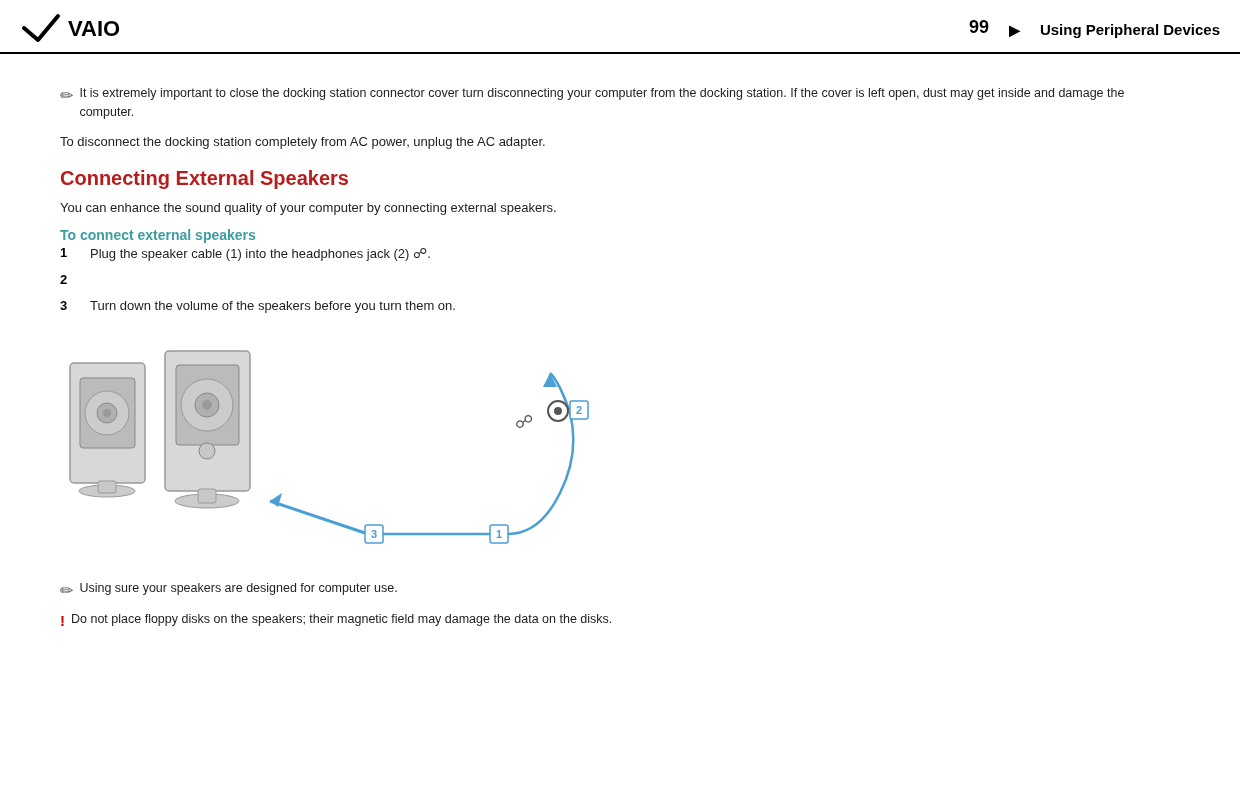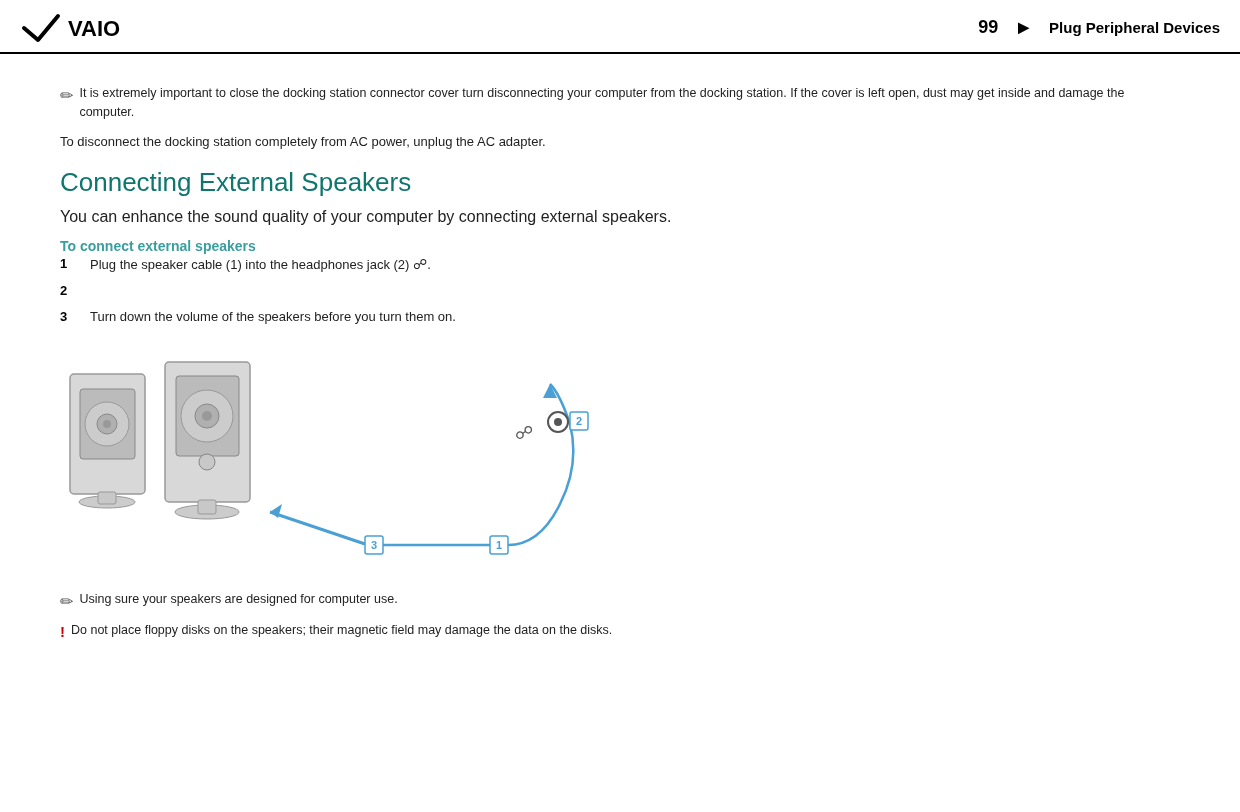--- a/index.html
+++ b/index.html
@@ -29,21 +29,21 @@
     }
 
     
     .vaio-logo {
       width: 120px;
       height: 38px;
     }
 
     .header-right {
       display: flex;
-      align-items: center;
+      align-items: flex-end;
       gap: 20px;
     }
 
     .page-number {
       font-size: 18px;
       font-weight: bold;
       color: #000;
     }
 
     .header-arrow {
@@ -88,29 +88,29 @@
     .plain-text {
       font-size: 13px;
       color: #222;
       line-height: 1.5;
       margin-bottom: 14px;
       margin-top: 8px;
     }
 
     
     .section-heading {
-      font-size: 26px;
-      font-weight: normal;
-      color: #0f766e;
+      font-size: 20px;
+      font-weight: bold;
+      color: #b91c1c;
       margin-bottom: 10px;
       margin-top: 16px;
     }
 
     .sub-intro {
-      font-size: 16px;
+      font-size: 13px;
       color: #222;
       margin-bottom: 12px;
     }
 
     
     .teal-heading {
       font-size: 14px;
       color: #3a9e9e;
       font-weight: bold;
     }
@@ -176,21 +176,21 @@
     <svg class="vaio-logo" viewBox="0 0 120 38">
 
       <polyline points="8,20 22,32 42,8" stroke="#000" stroke-width="4" fill="none" stroke-linecap="round" stroke-linejoin="round"></polyline>
 
       <text x="52" y="28" font-family="Arial, sans-serif" font-size="22" font-weight="bold" fill="#000">VAIO</text>
     </svg>
   </div>
   <div class="header-right">
     <span class="page-number">99</span>
     <span class="header-arrow">▶</span>
-    <span class="header-title">Plug Peripheral Devices</span>
+    <span class="header-title">Using Peripheral Devices</span>
   </div>
 </header>
 
 <main class="content">
 
   <div class="note-block">
     <span class="pencil-icon">✏</span>
     <span class="note-text">It is extremely important to close the docking station connector cover turn disconnecting your computer from the docking station. If the cover is left open, dust may get inside and damage the computer.</span>
   </div>
 

